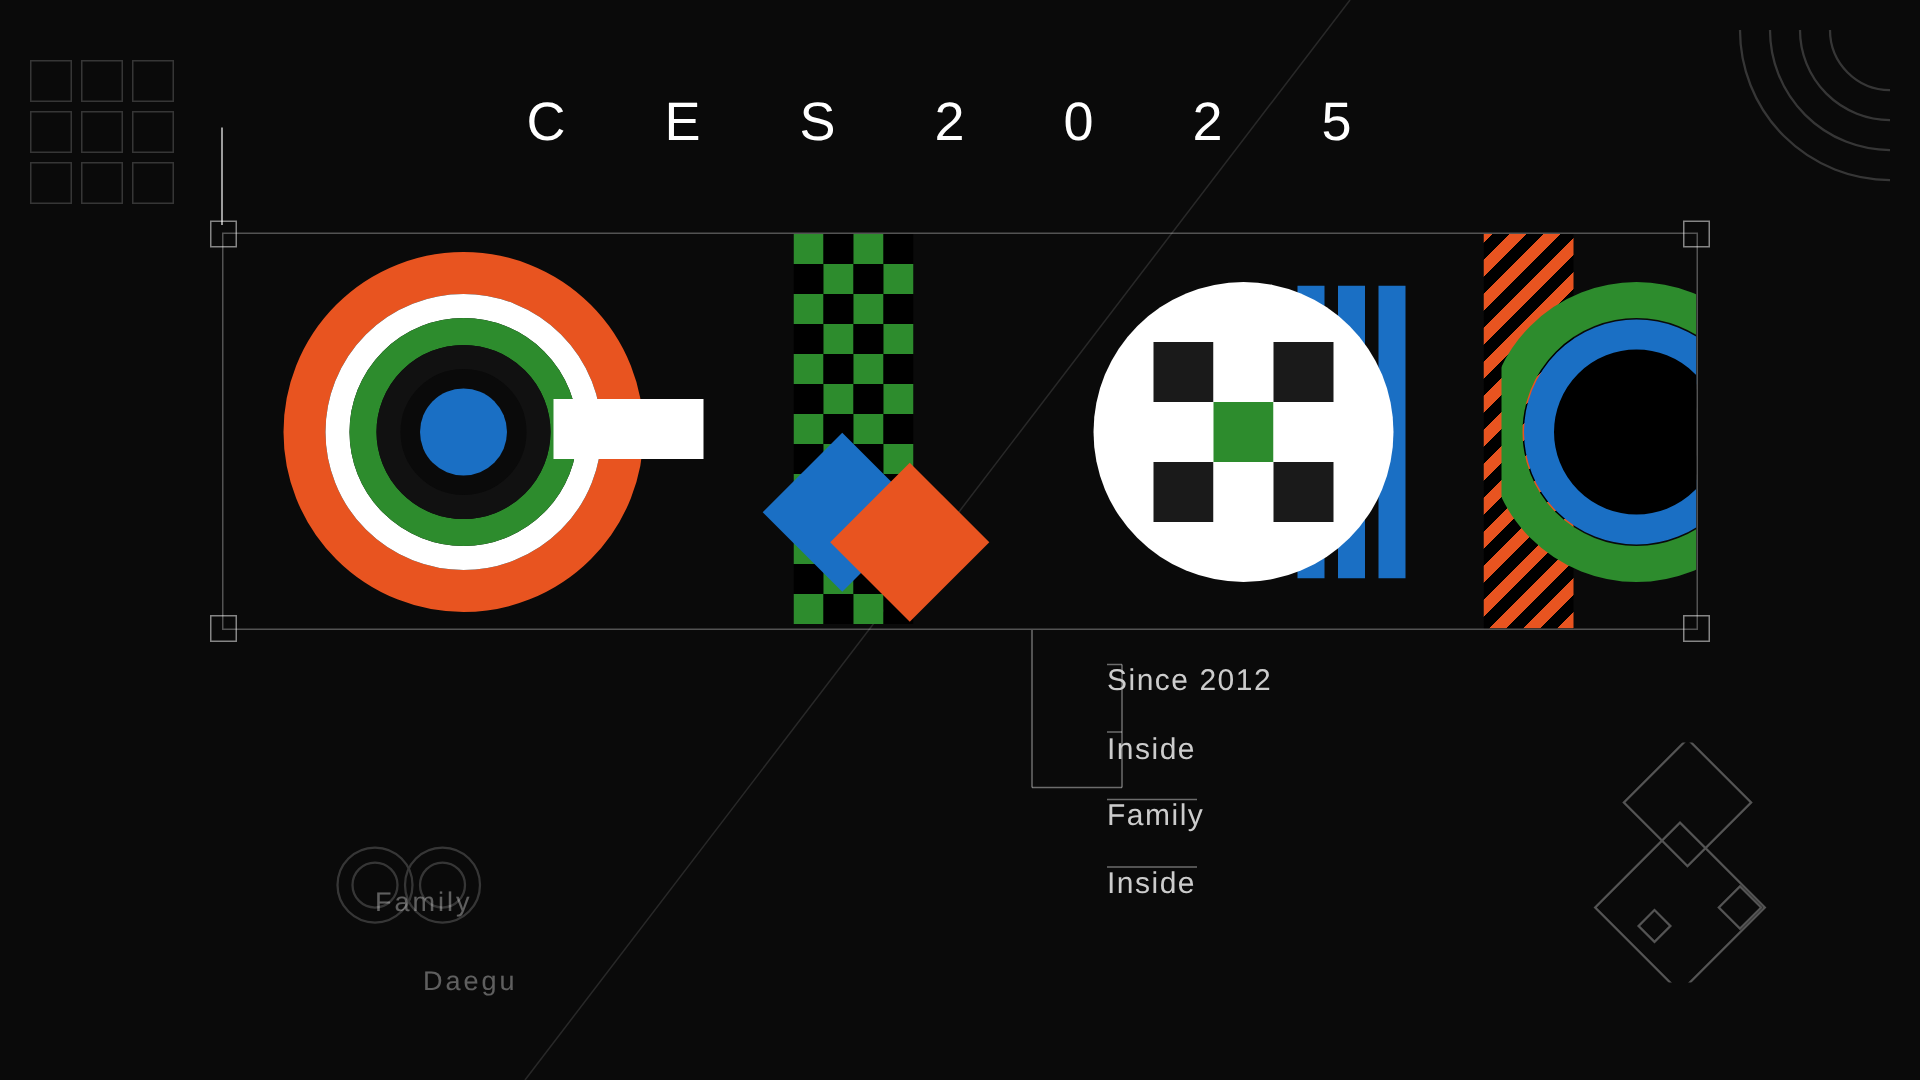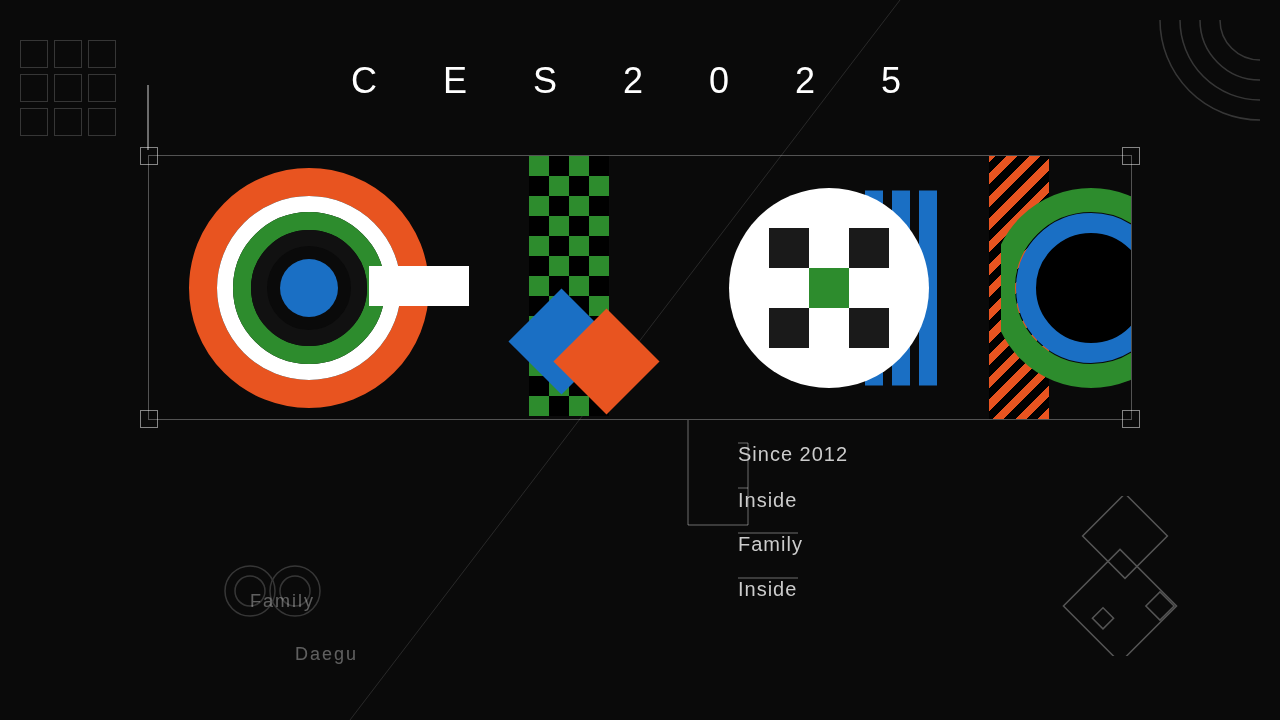--- a/index.html
+++ b/index.html
@@ -376,21 +376,21 @@
       bottom: 108px;
       left: 250px;
     }
     .city-daegu {
       position: absolute;
       color: rgba(255,255,255,0.35);
       font-size: 18px;
       font-weight: 300;
       letter-spacing: 2px;
       bottom: 55px;
-      left: 295px;
+      left: 282px;
     }
 
     
     .diag-line {
       position: absolute;
       top: 0; left: 0;
       width: 100%;
       height: 100%;
       pointer-events: none;
       opacity: 0.12;

